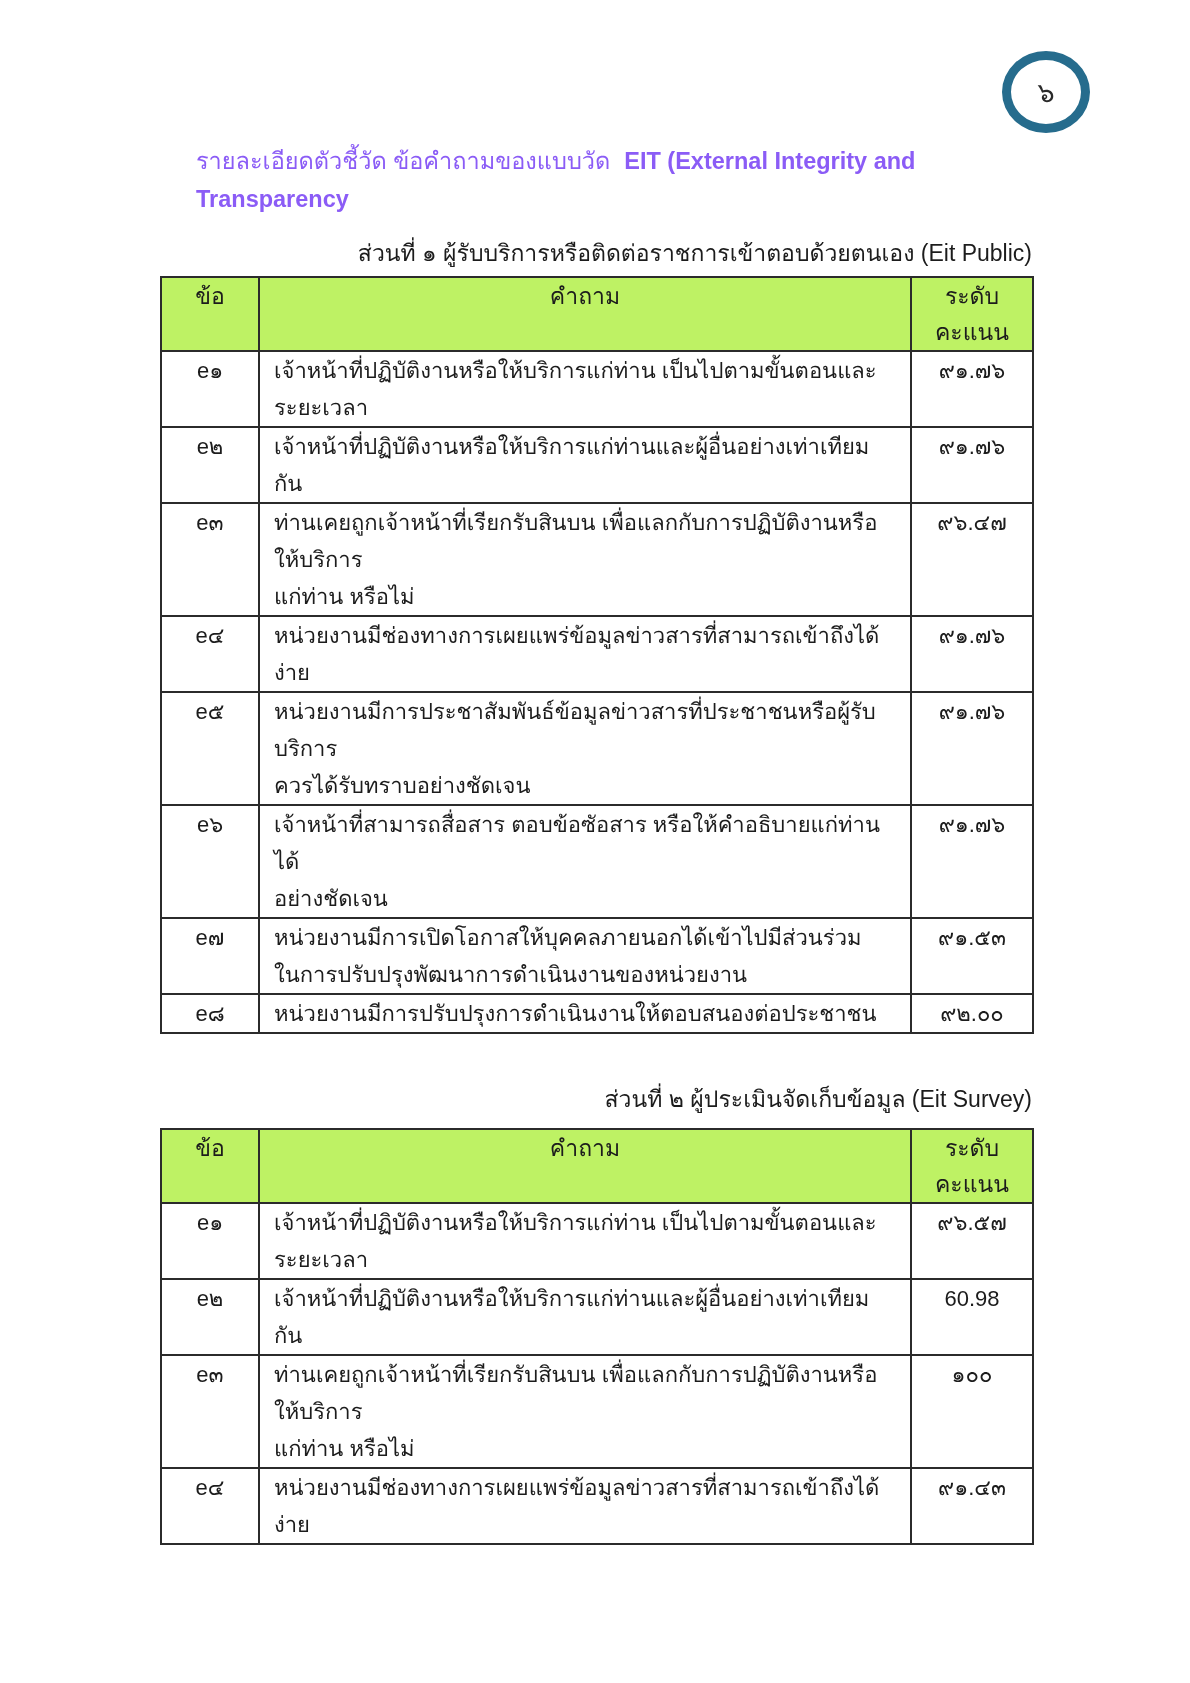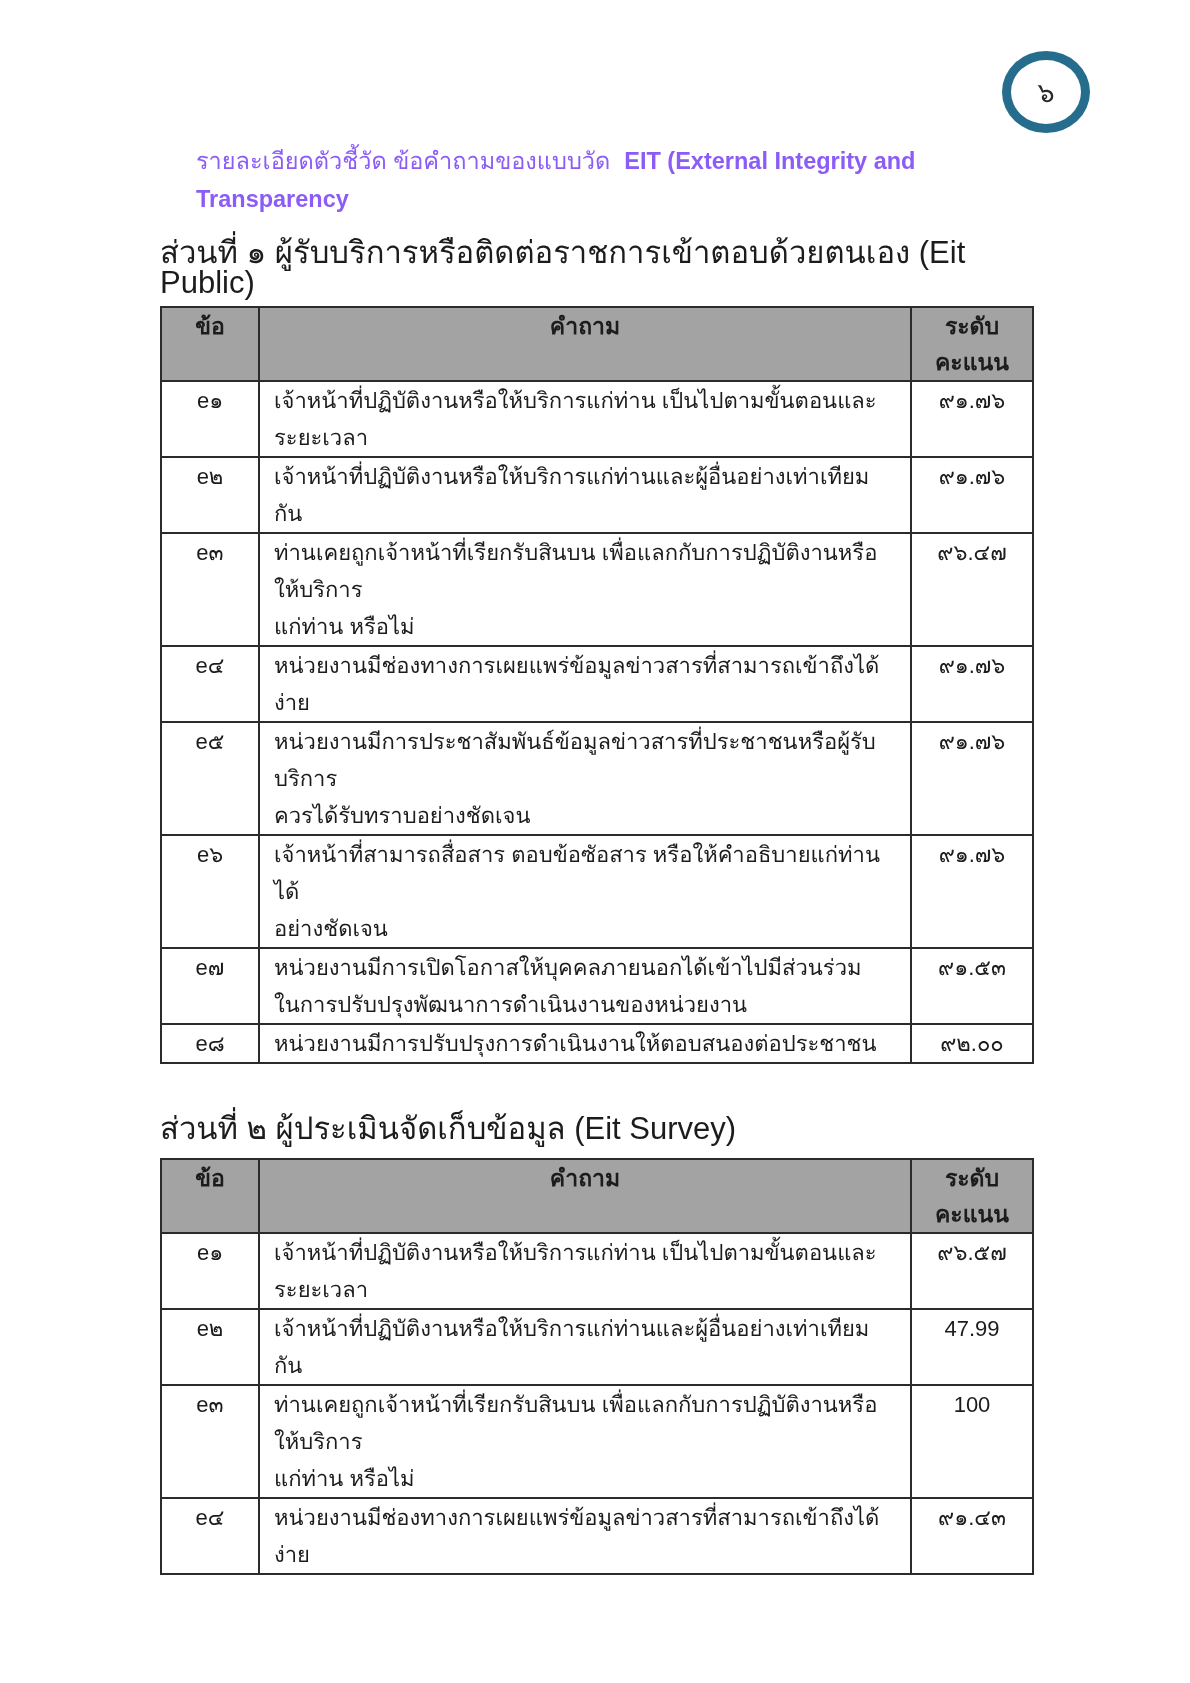--- a/index.html
+++ b/index.html
@@ -32,22 +32,22 @@
   .heading {
     font-size: 23.5px;
     line-height: 38px;
     color: #8b5cf6;
   }
   .heading .line1 { padding-left: 66px; }
   .heading .en-bold { font-weight: bold; }
   .heading .sp-wide { display: inline-block; width: 14px; }
   .heading .sp { display: inline-block; width: 8px; }
   .section-title {
-    text-align: left;
-    font-size: 31px;
+    text-align: right;
+    font-size: 23px;
     line-height: 30px;
     color: #1c1c1c;
   }
   .title-1 { margin-top: 20px; width: 872px; margin-left: 30px; }
   .title-2 { margin-top: 50px; width: 872px; margin-left: 30px; }
   table.score-table {
     border-collapse: collapse;
     table-layout: fixed;
     width: 872px;
     margin-left: 30px;
@@ -59,22 +59,22 @@
   table.score-table col.c-score { width: 122px; }
   table.score-table th,
   table.score-table td {
     border: 2px solid #2b2b2b;
     font-size: 22px;
     line-height: 37px;
     vertical-align: top;
     overflow: hidden;
   }
   table.score-table th {
-    background: #a3a3a3;
-    font-weight: bold;
+    background: #bef264;
+    font-weight: normal;
     font-size: 23px;
     text-align: center;
     height: 38px;
     line-height: 36px;
   }
   td.cell-no { text-align: center; }
   td.cell-q {
     text-align: left;
     padding: 0 14px;
     white-space: pre-line;
@@ -174,27 +174,27 @@
     </thead>
     <tbody>
         <tr>
     <td class="cell-no">e๑</td>
     <td class="cell-q">เจ้าหน้าที่ปฏิบัติงานหรือให้บริการแก่ท่าน เป็นไปตามขั้นตอนและระยะเวลา</td>
     <td class="cell-score">๙๖.๕๗</td>
   </tr>
         <tr>
     <td class="cell-no">e๒</td>
     <td class="cell-q">เจ้าหน้าที่ปฏิบัติงานหรือให้บริการแก่ท่านและผู้อื่นอย่างเท่าเทียมกัน</td>
-    <td class="cell-score">47.99</td>
+    <td class="cell-score">60.98</td>
   </tr>
         <tr>
     <td class="cell-no">e๓</td>
     <td class="cell-q">ท่านเคยถูกเจ้าหน้าที่เรียกรับสินบน เพื่อแลกกับการปฏิบัติงานหรือให้บริการ
 แก่ท่าน หรือไม่</td>
-    <td class="cell-score">100</td>
+    <td class="cell-score">๑๐๐</td>
   </tr>
         <tr>
     <td class="cell-no">e๔</td>
     <td class="cell-q">หน่วยงานมีช่องทางการเผยแพร่ข้อมูลข่าวสารที่สามารถเข้าถึงได้ง่าย</td>
     <td class="cell-score">๙๑.๔๓</td>
   </tr>
       </tbody>
   </table>
 
 </div>

